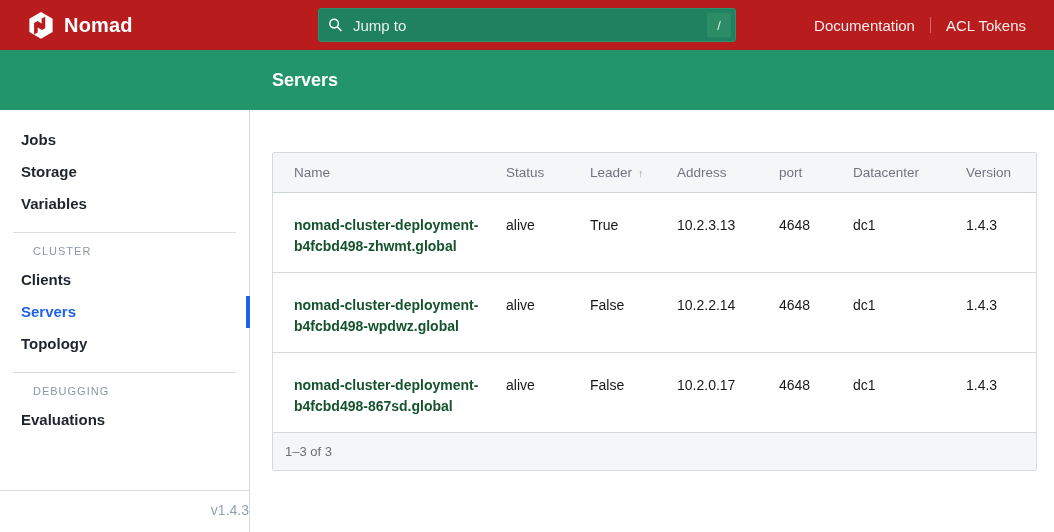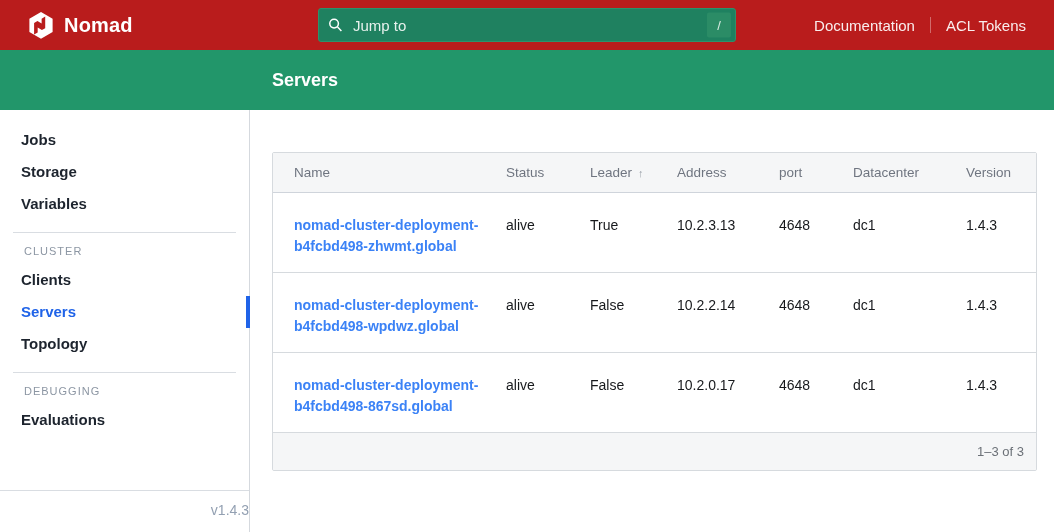--- a/index.html
+++ b/index.html
@@ -41,43 +41,43 @@
   
   .sidebar { width: 250px; border-right: 1px solid #d5d9de; position: relative;
     padding-top: 14px; background: #fff; flex: none; }
   .menu-item { padding: 7px 21px; font-size: 15px; font-weight: 600; color: #1d242e;
     line-height: 18px; cursor: pointer; position: relative; }
   .menu-item.active { color: #1f63e8; }
   .menu-item.active::after { content: ""; position: absolute; top: 0; bottom: 0;
     right: -1px; width: 4px; background: #1f63e8; }
   .sidebar-divider { border: none; border-top: 1px solid #d9dde2; margin: 12px 13px; }
   .menu-label { font-size: 11px; color: #8c96a3; letter-spacing: 1px;
-    padding: 0 21px; margin: 0 3px 7px; font-weight: 400; }
+    padding: 0 21px; margin: 0 12px 7px; font-weight: 400; }
   .sidebar-footer { position: absolute; left: 0; right: 0; bottom: 0;
     border-top: 1px solid #d9dde2; text-align: right; padding: 10px 0 13px; }
   .sidebar-version { color: #93a0b2; font-size: 14px; }
 
   
   .main { flex: 1; padding: 26px 17px 0 22px; background: #fff; }
   .table-wrap { border: 1px solid #d6dade; border-radius: 2px; margin-top: 16px; }
   table { width: 100%; border-collapse: collapse; table-layout: fixed; }
   thead tr { background: #f5f6f7; }
   th { text-align: left; font-weight: 400; color: #6f7580; font-size: 13.5px;
     padding: 12px 12px 12px 0; border-bottom: 1px solid #cfd4db; cursor: pointer; }
   th:first-child { padding-left: 21px; }
   .sort-arrow { color: #9aa0a8; font-size: 11px; margin-left: 6px; }
   tbody tr { cursor: pointer; }
   tbody tr + tr td { border-top: 1px solid #d6dade; }
   td { vertical-align: top; padding: 22px 12px 15px 0; font-size: 14px;
     color: #17191c; line-height: 21px; }
   td:first-child { padding-left: 21px; }
-  td.name { font-weight: 700; color: #3b82f6; word-wrap: break-word; }
+  td.name { font-weight: 700; color: #14532d; word-wrap: break-word; }
   .pagination-bar { background: #f5f6f7; border-top: 1px solid #d6dade;
     padding: 11px 12px; font-size: 13px; color: #6b7077;
-    border-radius: 0 0 2px 2px; text-align: right; }
+    border-radius: 0 0 2px 2px; }
 
   .col-name { width: 233px; } .col-status { width: 84px; } .col-leader { width: 87px; }
   .col-address { width: 102px; } .col-port { width: 74px; }
   .col-dc { width: 113px; } .col-version { width: auto; }
 </style>
 </head>
 <body>
 
 <header class="navbar">
   <div class="brand">

